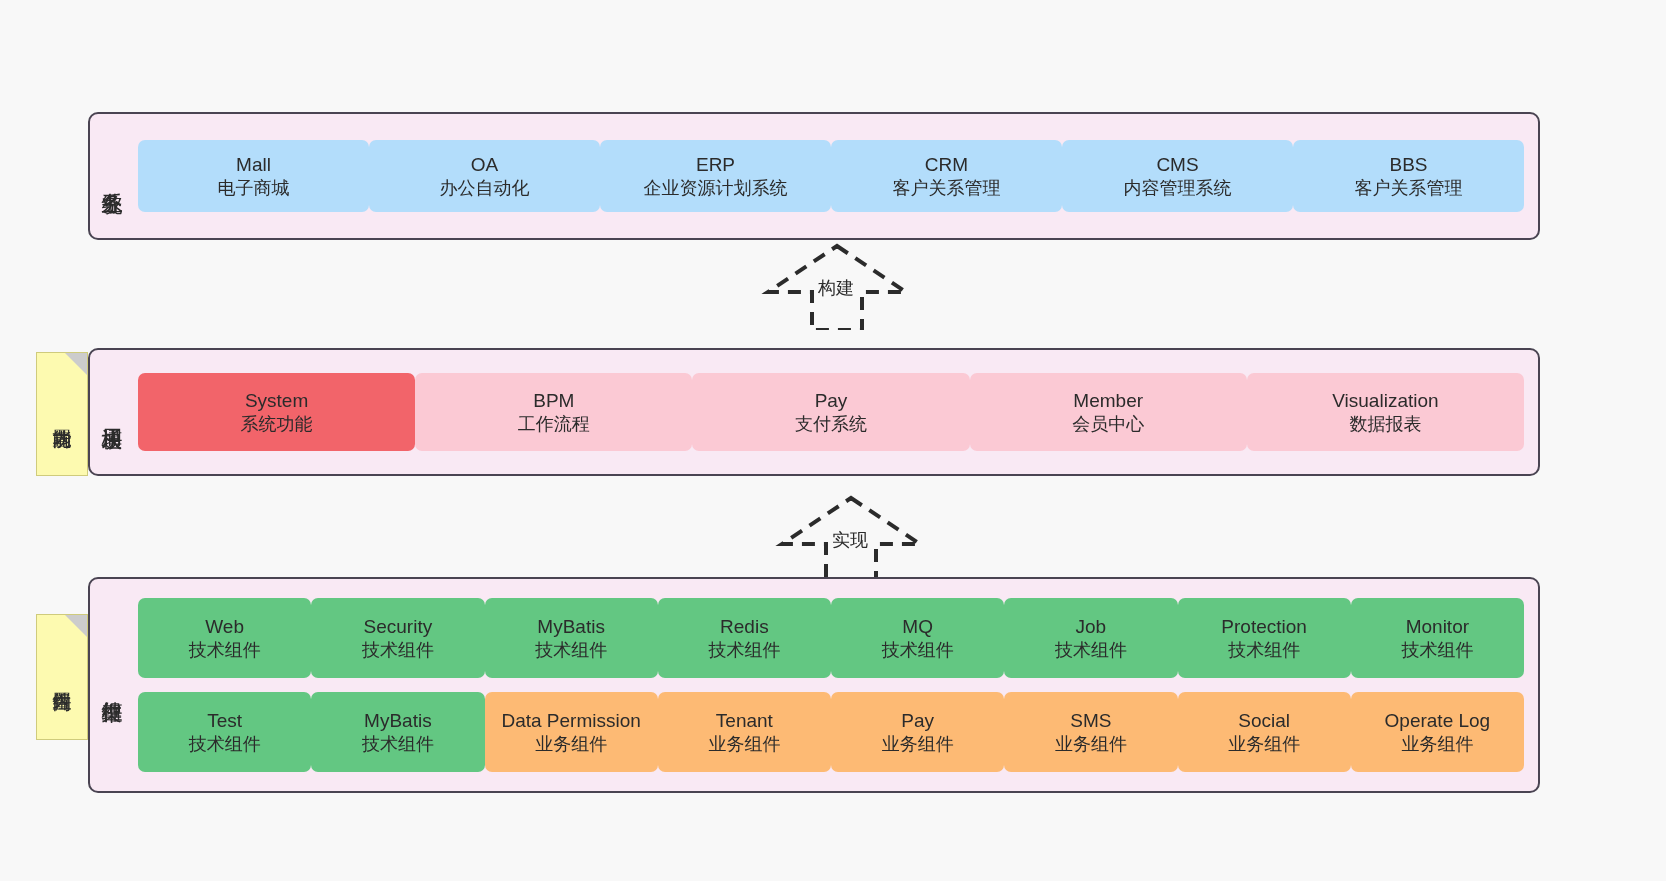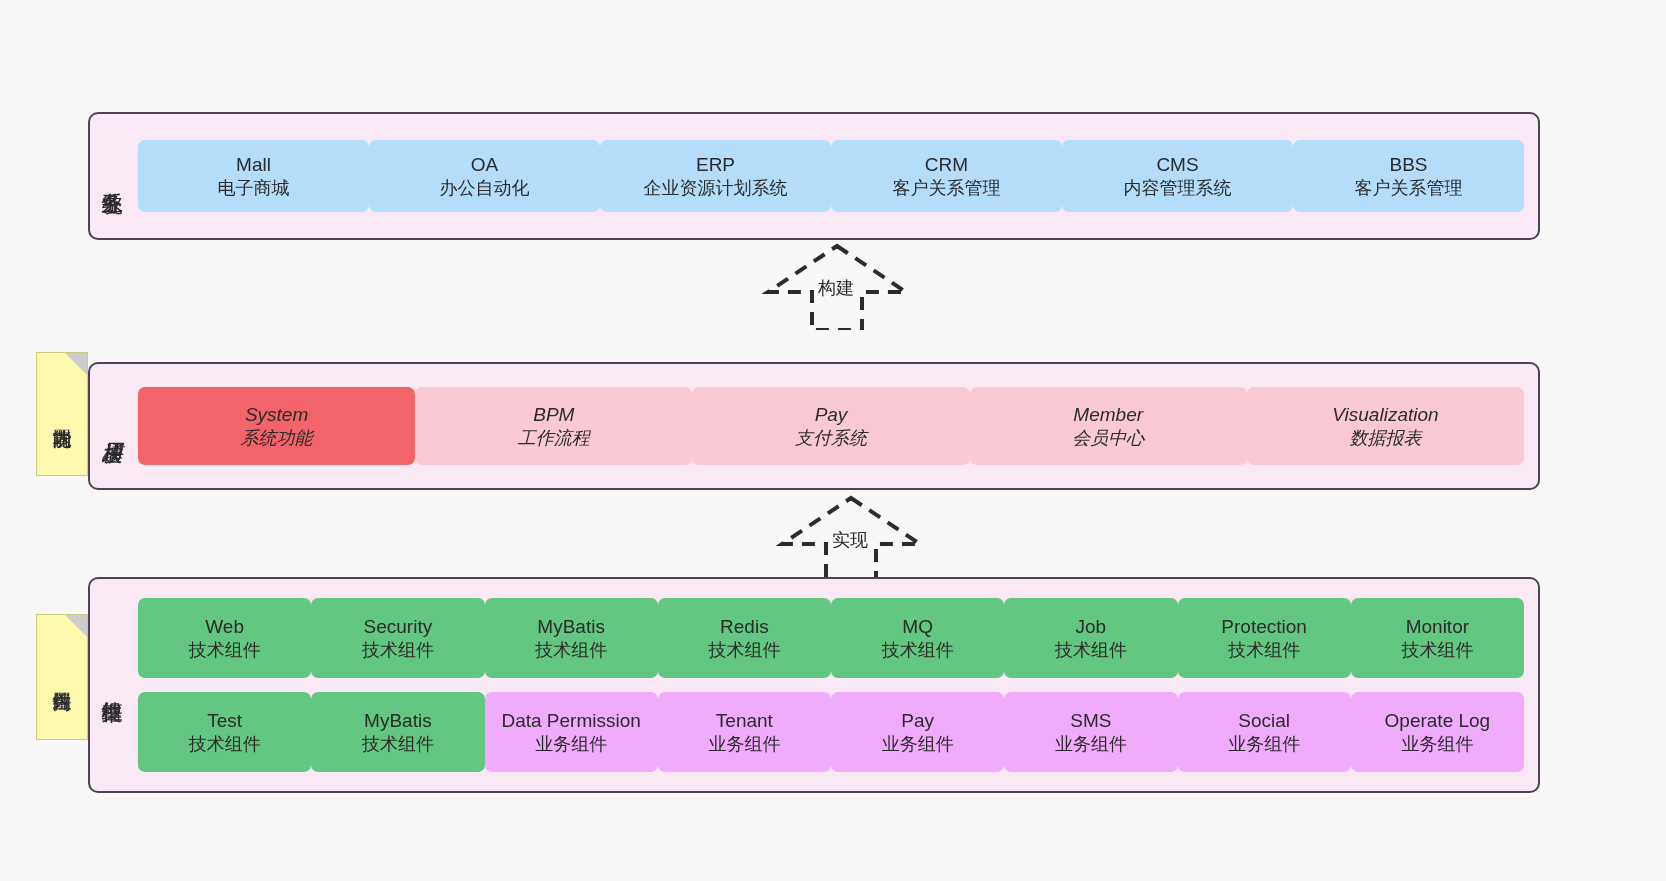--- a/index.html
+++ b/index.html
@@ -76,25 +76,25 @@
     padding: 4px 6px;
   }
   .node .en { font-size: 19px; }
   .node .cn { font-size: 18px; }
 
   
   .blue        { background: #b3ddfb; }
   .red-strong  { background: #f2646a; }
   .pink-soft   { background: #fbc9d4; }
   .green-tech  { background: #63c782; }
-  .green-biz   { background: #f0abfc; }
+  .green-biz   { background: #fdba74; }
 
   
   #layer-business { left: 88px;  top: 112px; width: 1452px; height: 128px; }
-  #layer-common   { left: 88px;  top: 362px; width: 1452px; height: 128px; font-style: italic; }
+  #layer-common   { left: 88px;  top: 348px; width: 1452px; height: 128px; }
   #layer-framework{ left: 88px;  top: 577px; width: 1452px; height: 216px; }
 
   #layer-business .row  { height: 72px; }
   #layer-common   .row  { height: 78px; }
   #layer-framework .row { height: 80px; }
 
   
   .note {
     position: absolute;
     box-sizing: border-box;

